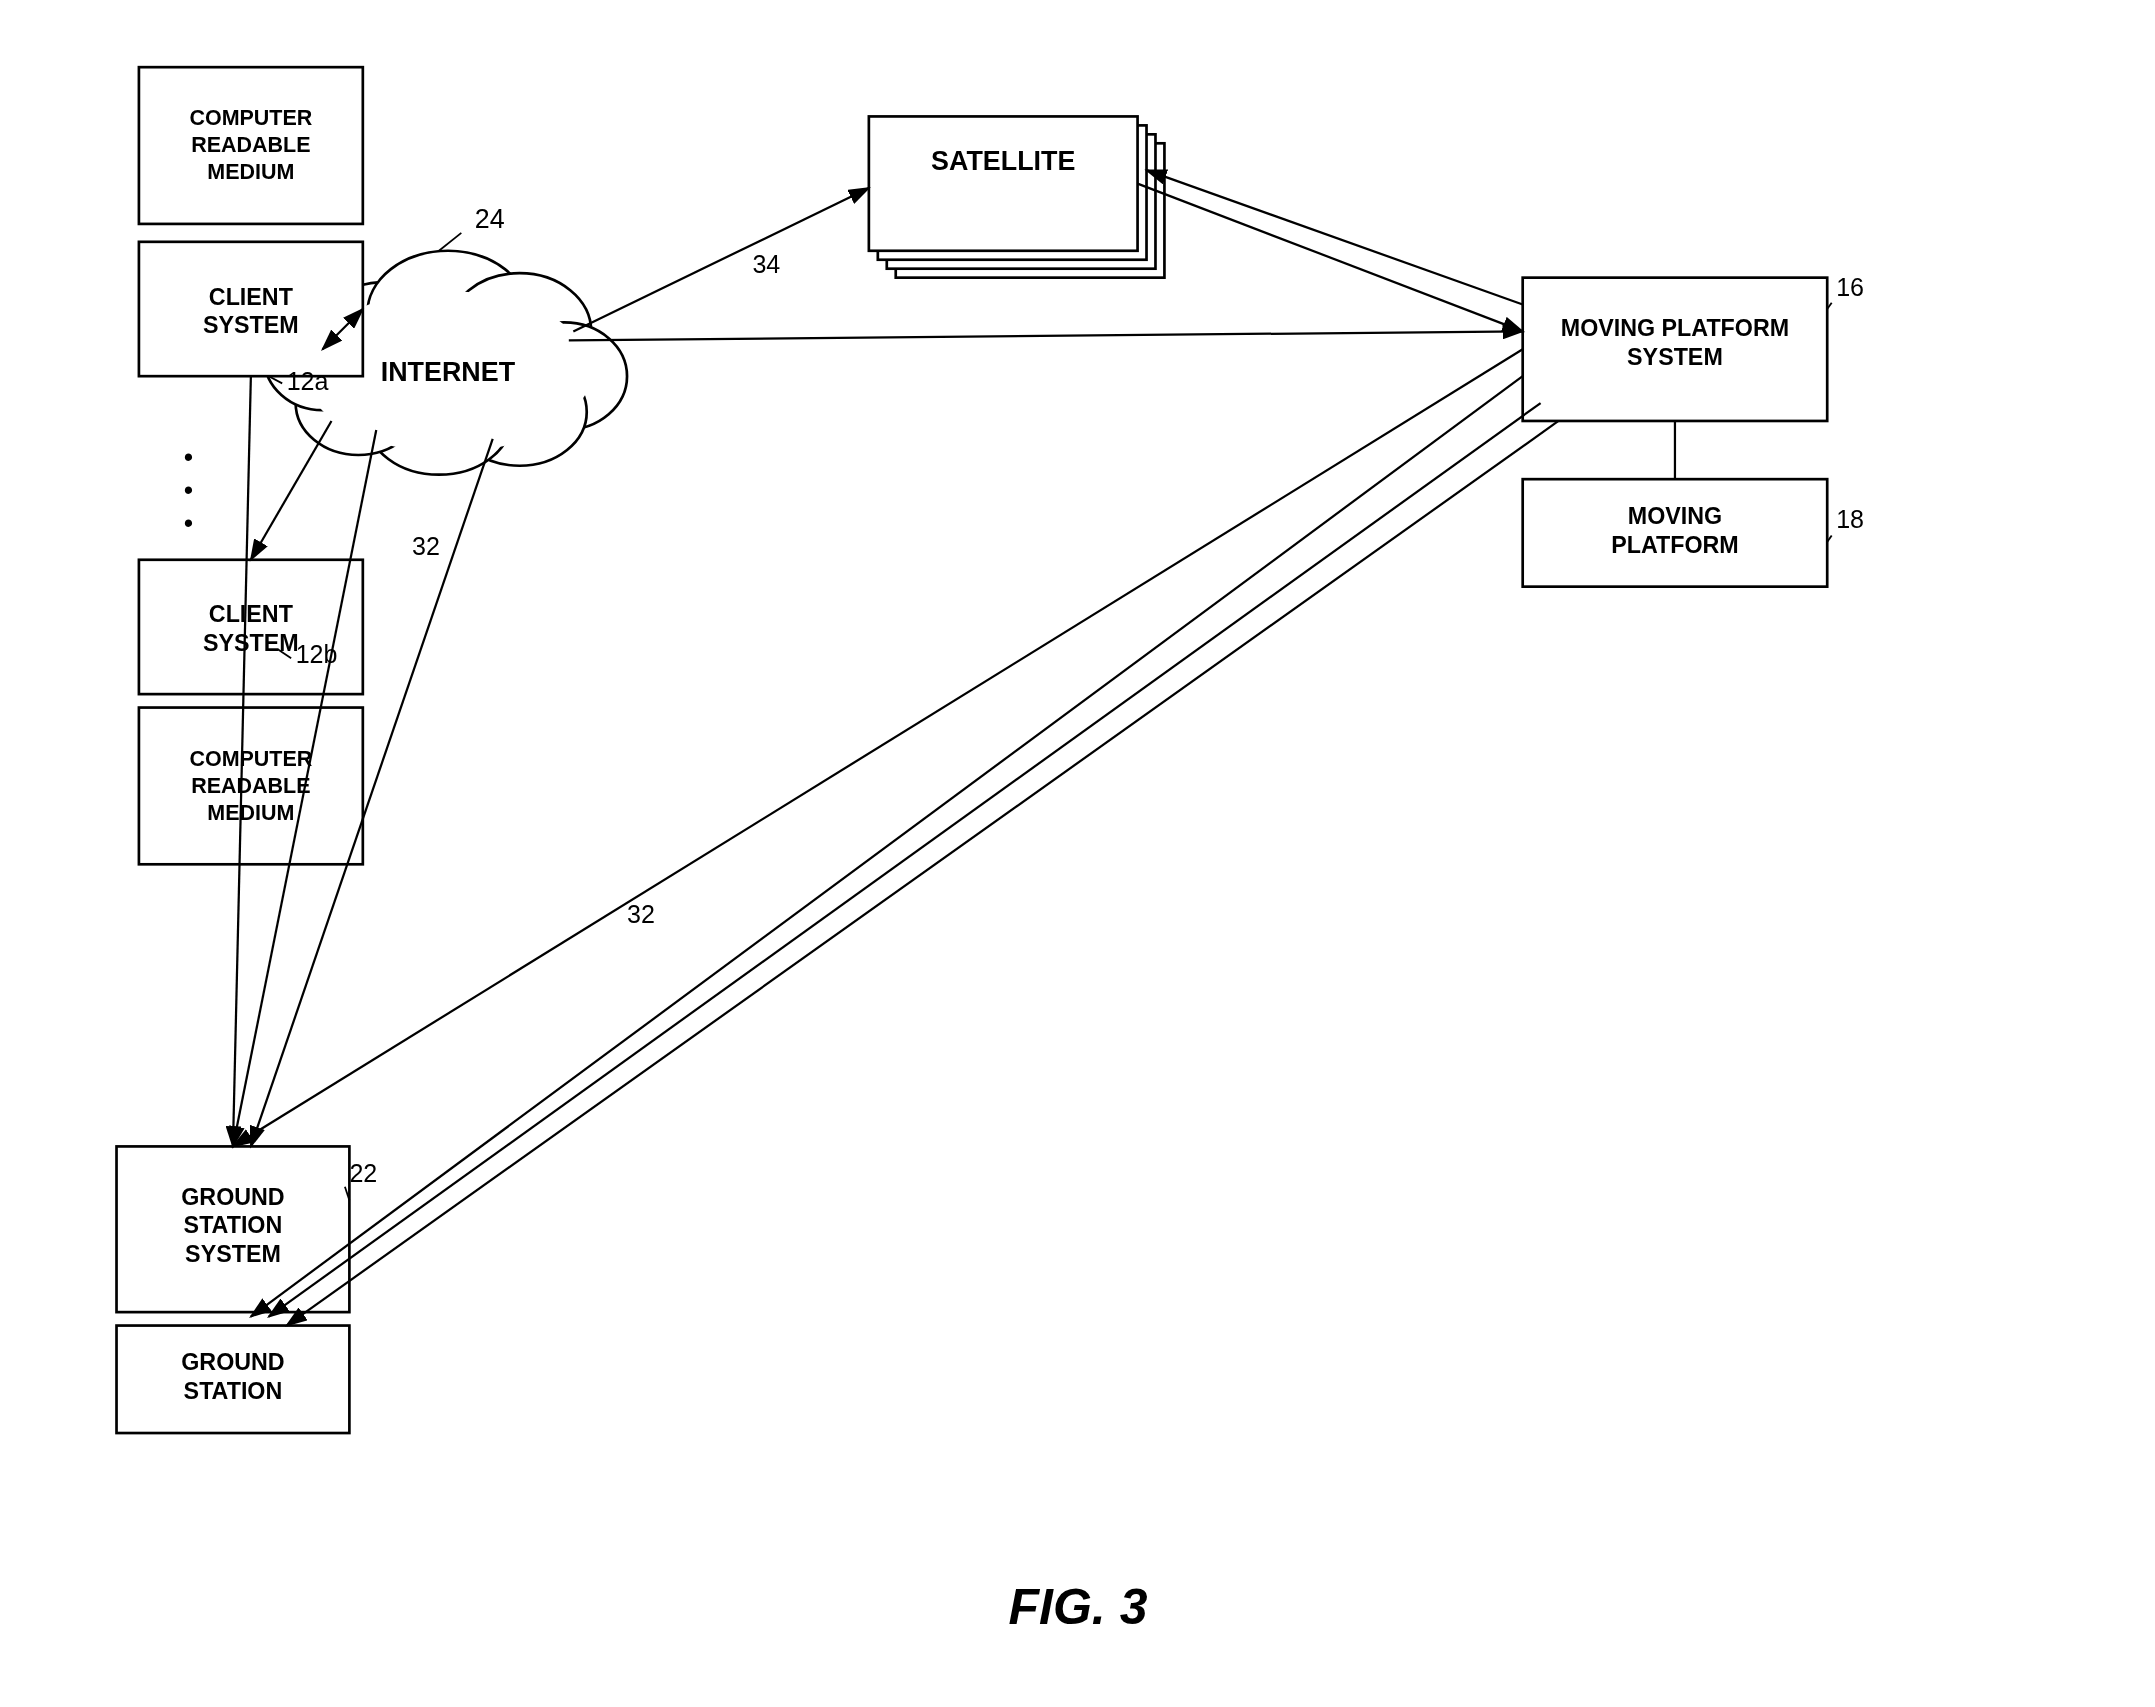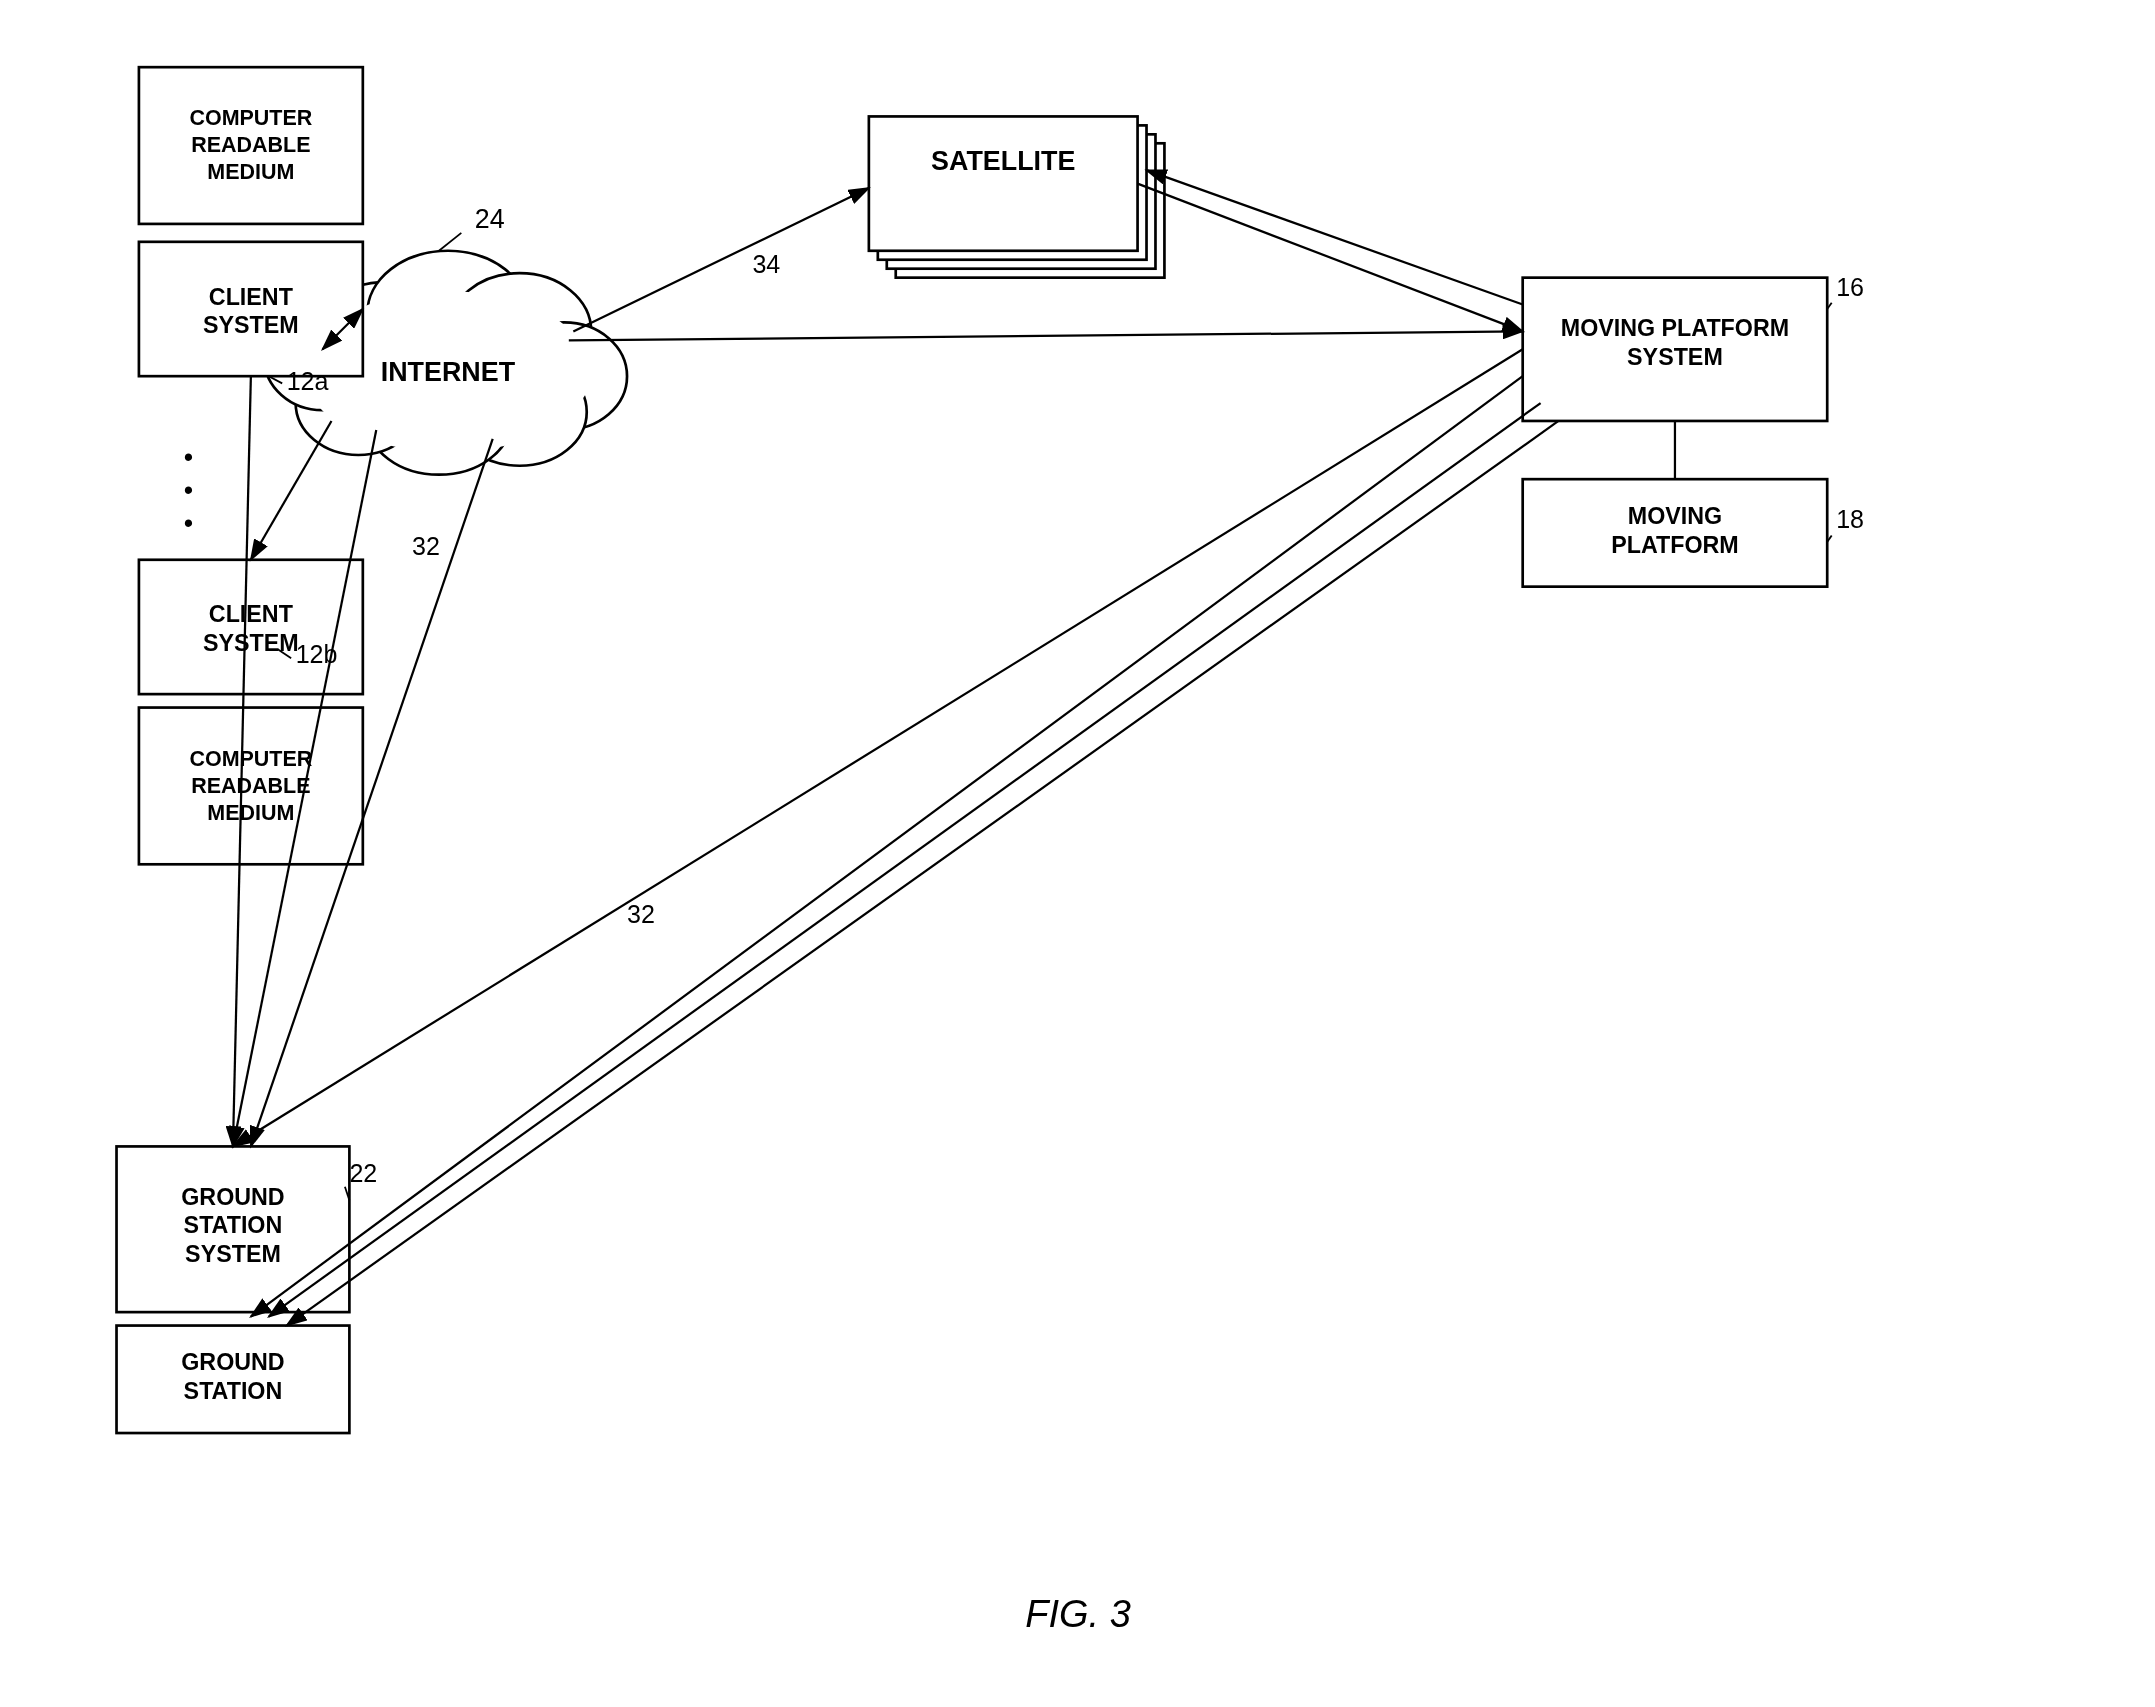--- a/index.html
+++ b/index.html
@@ -18,24 +18,24 @@
       height: 1708px;
     }
     svg {
       position: absolute;
       top: 0; left: 0;
       width: 2156px;
       height: 1708px;
     }
     .fig-label {
       position: absolute;
-      font-size: 38px;
+      font-size: 50px;
       font-family: Arial, sans-serif;
       font-style: italic;
-      font-weight: normal;
+      font-weight: bold;
     }
   </style>
 </head>
 <body>
 
 <div class="diagram-container">
   <svg xmlns="http://www.w3.org/2000/svg" viewBox="0 0 2407 1907" width="2156" height="1708">
 
     <defs>
       <marker id="arrowhead" markerWidth="10" markerHeight="7" refX="9" refY="3.5" orient="auto">

